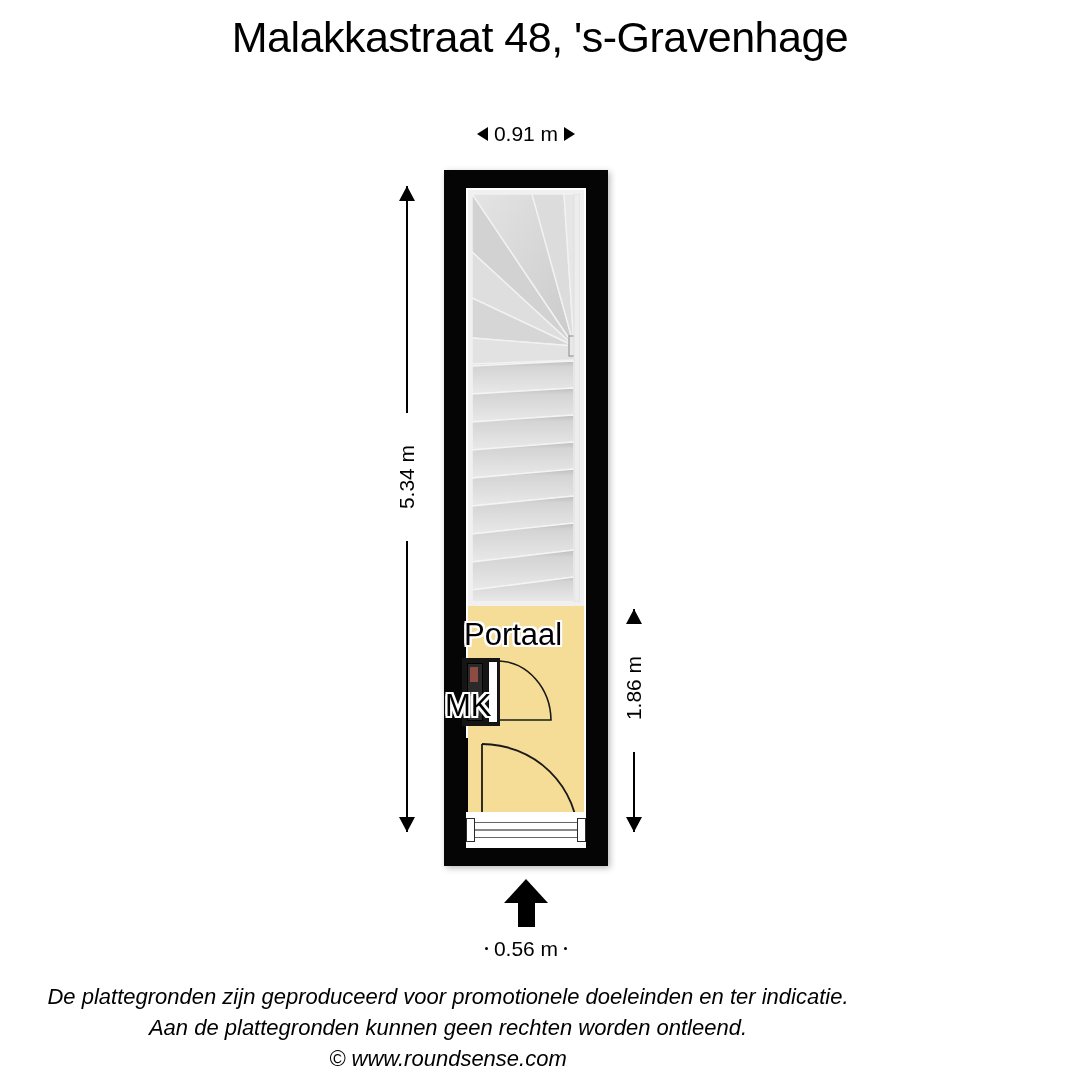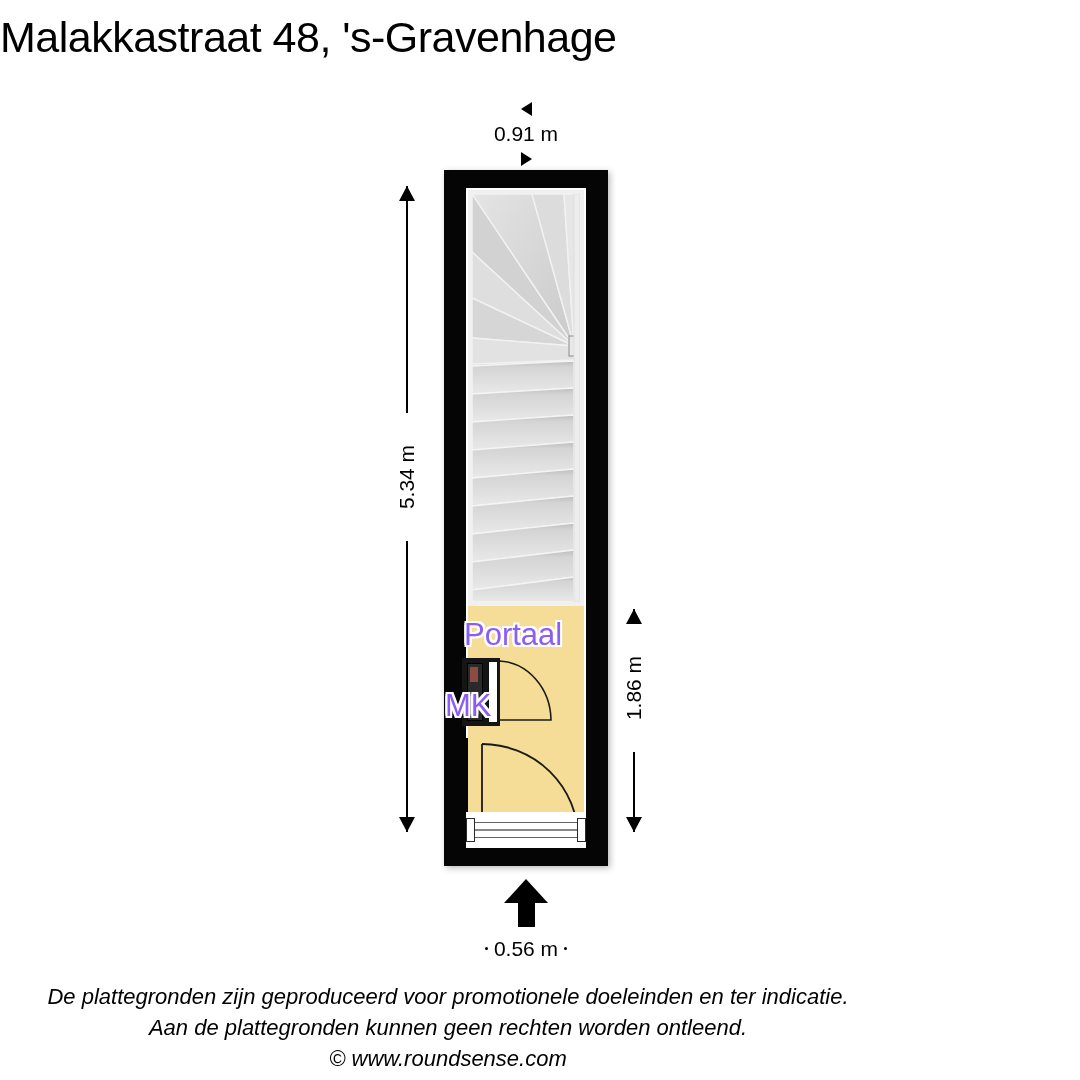--- a/index.html
+++ b/index.html
@@ -15,21 +15,21 @@
     color: #000000;
     overflow: hidden;
   }
 
   
   #header {
     position: absolute;
     left: 0;
     top: 14px;
     width: 1080px;
-    text-align: left;
+    text-align: center;
   }
   #title {
     font-size: 43px;
     font-weight: 400;
     letter-spacing: -0.5px;
     line-height: 1.08;
     white-space: nowrap;
   }
   #subtitle {
     font-size: 25px;
@@ -53,21 +53,20 @@
     left: 430px;
     top: 119px;
     width: 192px;
     height: 30px;
     display: flex;
     align-items: center;
     justify-content: center;
     gap: 6px;
     font-size: 21px;
     white-space: nowrap;
-    flex-direction: column;
   }
   .tri-left {
     width: 0; height: 0;
     border-top: 7px solid transparent;
     border-bottom: 7px solid transparent;
     border-right: 11px solid #000;
   }
   .tri-right {
     width: 0; height: 0;
     border-top: 7px solid transparent;
@@ -360,21 +359,21 @@
     border: 1.5px solid #2a2a2a;
     box-sizing: border-box;
   }
 
   
   .room-label {
     position: absolute;
     font-size: 31px;
     line-height: 1;
     white-space: nowrap;
-    color: #8b5cf6;
+    color: #000000;
     text-shadow:
       -2px -2px 0 #fff,  2px -2px 0 #fff,
       -2px  2px 0 #fff,  2px  2px 0 #fff,
       -2px  0   0 #fff,  2px  0   0 #fff,
        0  -2px  0 #fff,  0   2px 0 #fff;
   }
   #label-portaal { left: 464px; top: 619px; }
   #label-mk      { left: 445px; top: 690px; }
 
   

